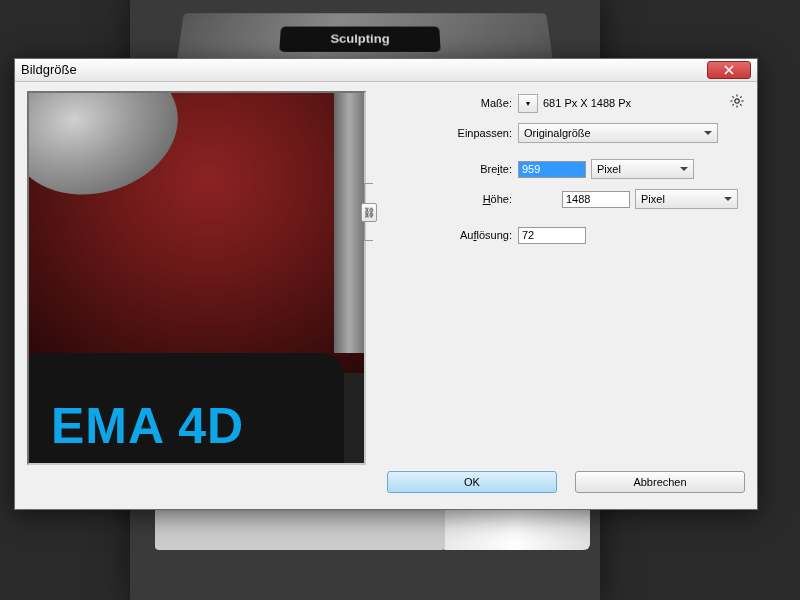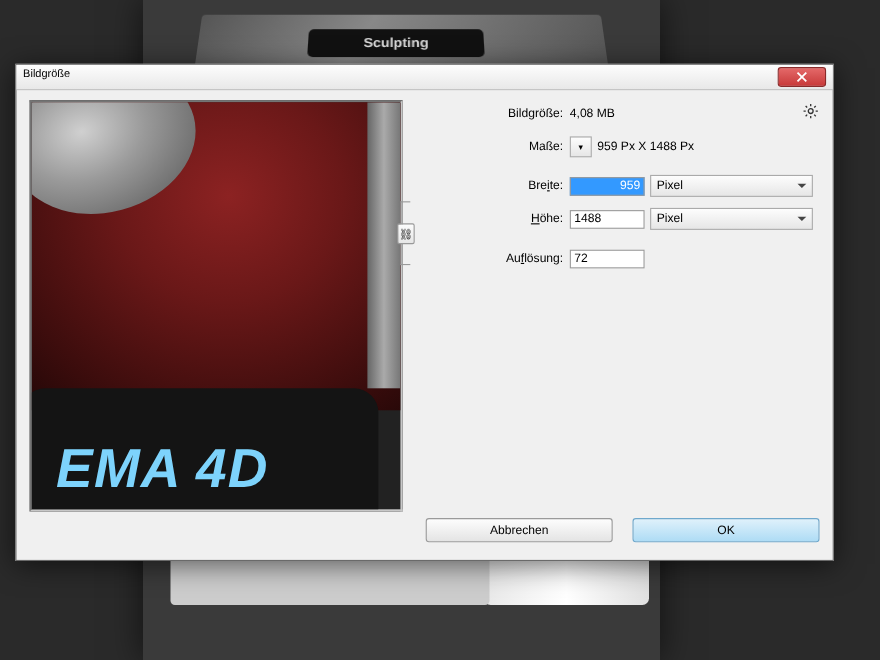--- a/index.html
+++ b/index.html
@@ -14,49 +14,49 @@
 .bgimg .front .photo{position:absolute;left:0;top:0;right:0;height:300px;background:linear-gradient(135deg,#6a1515 0%,#8a2020 40%,#3a0a0a 100%)}
 .bgimg .front .label{position:absolute;left:12px;top:260px;right:12px;height:170px;background:#181818;border-radius:12px;color:#ddd;padding:14px 10px 10px;box-sizing:border-box}
 .bgimg .front .label .title{color:#fff;font-size:20px;font-weight:600;font-style:italic;letter-spacing:.5px;white-space:nowrap;margin-top:28px}
 .bgimg .front .label .line{color:#c96a2a;font-size:10px;font-weight:600;margin-top:4px;white-space:nowrap}
 .bgimg .front .label .line2{color:#ccc;font-size:10px;margin-top:3px;white-space:nowrap}
 .bgimg .lehr{position:absolute;left:12px;top:450px;width:54px;height:38px;background:#eee;border:1px solid #999;font-size:8px;text-align:center;padding:3px 1px;box-sizing:border-box;line-height:1.2}
 
 
 .dialog{position:absolute;left:14px;top:58px;width:742px;height:450px;background:#f0f0f0;border:1px solid #6a6a6a;box-shadow:0 4px 25px rgba(0,0,0,.6)}
 .titlebar{position:relative;height:22px;background:linear-gradient(#fdfdfd,#e8e8e8);border-bottom:1px solid #c0c0c0}
-.titlebar .t{position:absolute;left:6px;top:3px;font-size:10px}
+.titlebar .t{position:absolute;left:6px;top:3px;font-size:13px}
 .closebtn{position:absolute;right:6px;top:2px;width:42px;height:16px;background:linear-gradient(#e46969,#c83a3a);border:1px solid #8a2a2a;border-radius:3px;display:flex;align-items:center;justify-content:center;cursor:pointer}
 .closebtn svg{width:10px;height:10px}
 
 .body{position:absolute;left:12px;right:12px;top:32px;bottom:46px}
 
 .preview{position:absolute;left:0;top:0;width:335px;height:370px;border:2px inset #c8c8c8;background:#222;overflow:hidden}
 .preview .red{position:absolute;left:-30px;top:-20px;width:380px;height:300px;background:radial-gradient(ellipse at 55% 35%,#8c2222 0%,#6a1818 35%,#3a0c0c 75%,#1a0505 100%)}
 .preview .cloth{position:absolute;left:-20px;top:-30px;width:170px;height:130px;background:radial-gradient(ellipse at 40% 40%,#d0d0d0 0%,#9a9a9a 40%,#555 100%);border-radius:50%;transform:rotate(-15deg)}
 .preview .grey{position:absolute;right:0;top:0;width:30px;height:260px;background:linear-gradient(90deg,#666,#aaa,#777)}
 .preview .black{position:absolute;left:-10px;bottom:-20px;right:20px;height:130px;background:#141414;border-radius:22px}
-.preview .btxt{position:absolute;left:22px;bottom:8px;color:#7dd3fc;font-weight:800;font-size:50px;font-style:italic;letter-spacing:1px;white-space:nowrap}
+.preview .btxt{position:absolute;left:22px;bottom:8px;color:#0ea5e9;font-weight:800;font-size:50px;letter-spacing:1px;white-space:nowrap}
 
 .form{position:absolute;left:355px;right:0;top:0;bottom:0}
 .row{display:flex;align-items:center;height:24px;margin-bottom:6px}
 .row .lab{flex:0 0 130px;text-align:right;padding-right:6px;white-space:nowrap}
 .row .lab u{text-decoration:underline}
 .row .val{flex:1;display:flex;align-items:center;gap:5px}
 .static{color:#000}
 .gear{position:absolute;right:0;top:2px;width:16px;height:16px;cursor:pointer}
 .gear svg{width:16px;height:16px}
 
 .dd-small{width:18px;height:17px;border:1px solid #aaa;background:linear-gradient(#fdfdfd,#e6e6e6);display:inline-flex;align-items:center;justify-content:center;font-size:8px;cursor:pointer}
 input.txt{height:17px;border:1px solid #999;padding:0 3px;font:inherit;box-sizing:border-box;background:#fff}
 input.txt.sel{background:#3399ff;color:#fff}
 select,.select{height:20px;border:1px solid #aaa;background:linear-gradient(#fdfdfd,#e6e6e6);font:inherit;padding:0 18px 0 5px;box-sizing:border-box;position:relative;display:inline-flex;align-items:center;cursor:pointer}
 .select::after{content:"";position:absolute;right:5px;top:7px;border-left:4px solid transparent;border-right:4px solid transparent;border-top:4px solid #444}
 .select.wide{width:200px}
-.select.unit{width:148px}
+.select.unit{width:103px}
 
 .link-ind{position:absolute;left:-18px;top:92px;width:14px;height:56px}
 .link-ind .bracket{position:absolute;left:0;top:0;width:8px;height:56px;border:1px solid #999;border-right:none}
 .link-ind .lock{position:absolute;left:-3px;top:20px;width:14px;height:17px;border:1px solid #999;background:linear-gradient(#fcfcfc,#e6e6e6);display:flex;align-items:center;justify-content:center;font-size:10px;border-radius:2px;cursor:pointer}
 
 .chk{width:13px;height:13px;margin:0 4px 0 0;vertical-align:middle}
 
 .buttons{position:absolute;left:0;right:12px;bottom:12px;height:26px;display:flex;justify-content:flex-end;gap:18px}
 .btn{width:170px;height:22px;border:1px solid #9a9a9a;border-radius:3px;background:linear-gradient(#fdfdfd,#e4e4e4);display:flex;align-items:center;justify-content:center;cursor:pointer;font:inherit}
 .btn.primary{background:linear-gradient(#dff1fb,#aedcf5);border-color:#6fa8cc}
@@ -114,59 +114,61 @@
               <line x1="1.5" y1="8" x2="3.5" y2="8"></line>
               <line x1="12.5" y1="8" x2="14.5" y2="8"></line>
               <line x1="3.4" y1="3.4" x2="4.8" y2="4.8"></line>
               <line x1="11.2" y1="11.2" x2="12.6" y2="12.6"></line>
               <line x1="12.6" y1="3.4" x2="11.2" y2="4.8"></line>
               <line x1="4.8" y1="11.2" x2="3.4" y2="12.6"></line>
             </g>
           </svg>
       </div>
 
-      <div class="row">
-        <div class="lab">Bildgröße:</div>
-        <div class="val">
-            <span class="static">4,08 MB</span>
-          </div>
-      </div>
 
       <div class="row">
         <div class="lab">Maße:</div>
         <div class="val">
           <span class="dd-small">▾</span>
-          <span class="static">959 Px  X  1488 Px</span>
+          <span class="static">681 Px  X  1488 Px</span>
         </div>
       </div>
 
+      <div class="row">
+        <div class="lab">Einpassen:</div>
+        <div class="val">
+          <div class="select wide">
+              <span>Originalgröße</span>
+            </div>
+        </div>
+      </div>
 
       <div style="height:6px"></div>
 
       <div class="link-ind">
         <div class="bracket"></div>
         <div class="lock">
           <span>⛓</span>
         </div>
       </div>
 
       <div class="row">
         <div class="lab"><span>Bre</span><u>i</u><span>te:</span></div>
         <div class="val">
-          <input class="txt sel" style="width: 68px; text-align: right;" value="959">
+          <input class="txt sel" style="width: 68px;" value="959">
           <div class="select unit">
               <span>Pixel</span>
             </div>
         </div>
       </div>
 
       <div class="row">
         <div class="lab"><span></span><u>H</u><span>öhe:</span></div>
         <div class="val">
-          <input class="txt" style="width: 68px;" value="1488">
+          <input class="txt" style="width: 68px; margin-left: 44px;" value="1488">
           <div class="select unit">
               <span>Pixel</span>
             </div>
         </div>
       </div>
 
       <div style="height:6px"></div>
 
       <div class="row">
         <div class="lab"><span>Au</span><u>f</u><span>lösung:</span></div>
@@ -175,16 +177,16 @@
         </div>
       </div>
 
       <div style="height:8px"></div>
 
 
     </div>
   </div>
 
   <div class="buttons">
+    <button class="btn primary">OK</button>
     <button class="btn">Abbrechen</button>
-    <button class="btn primary">OK</button>
   </div>
 </div>
 
 </body></html>

